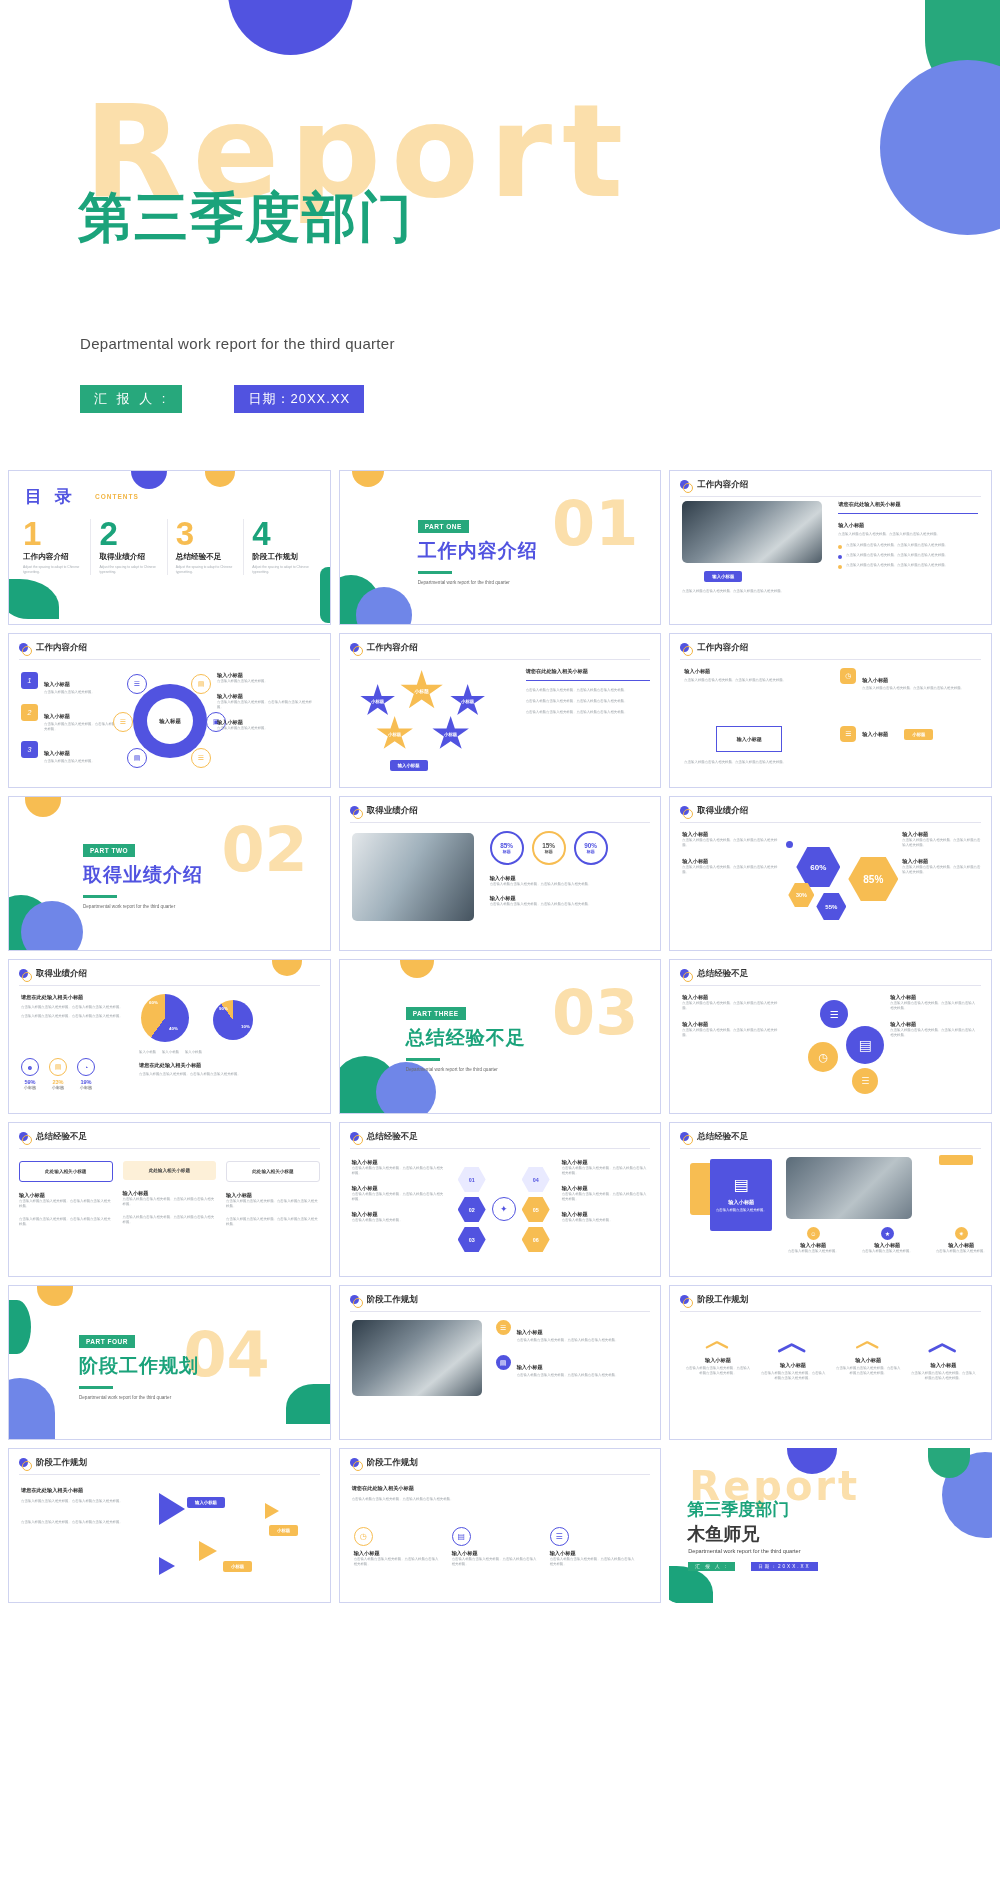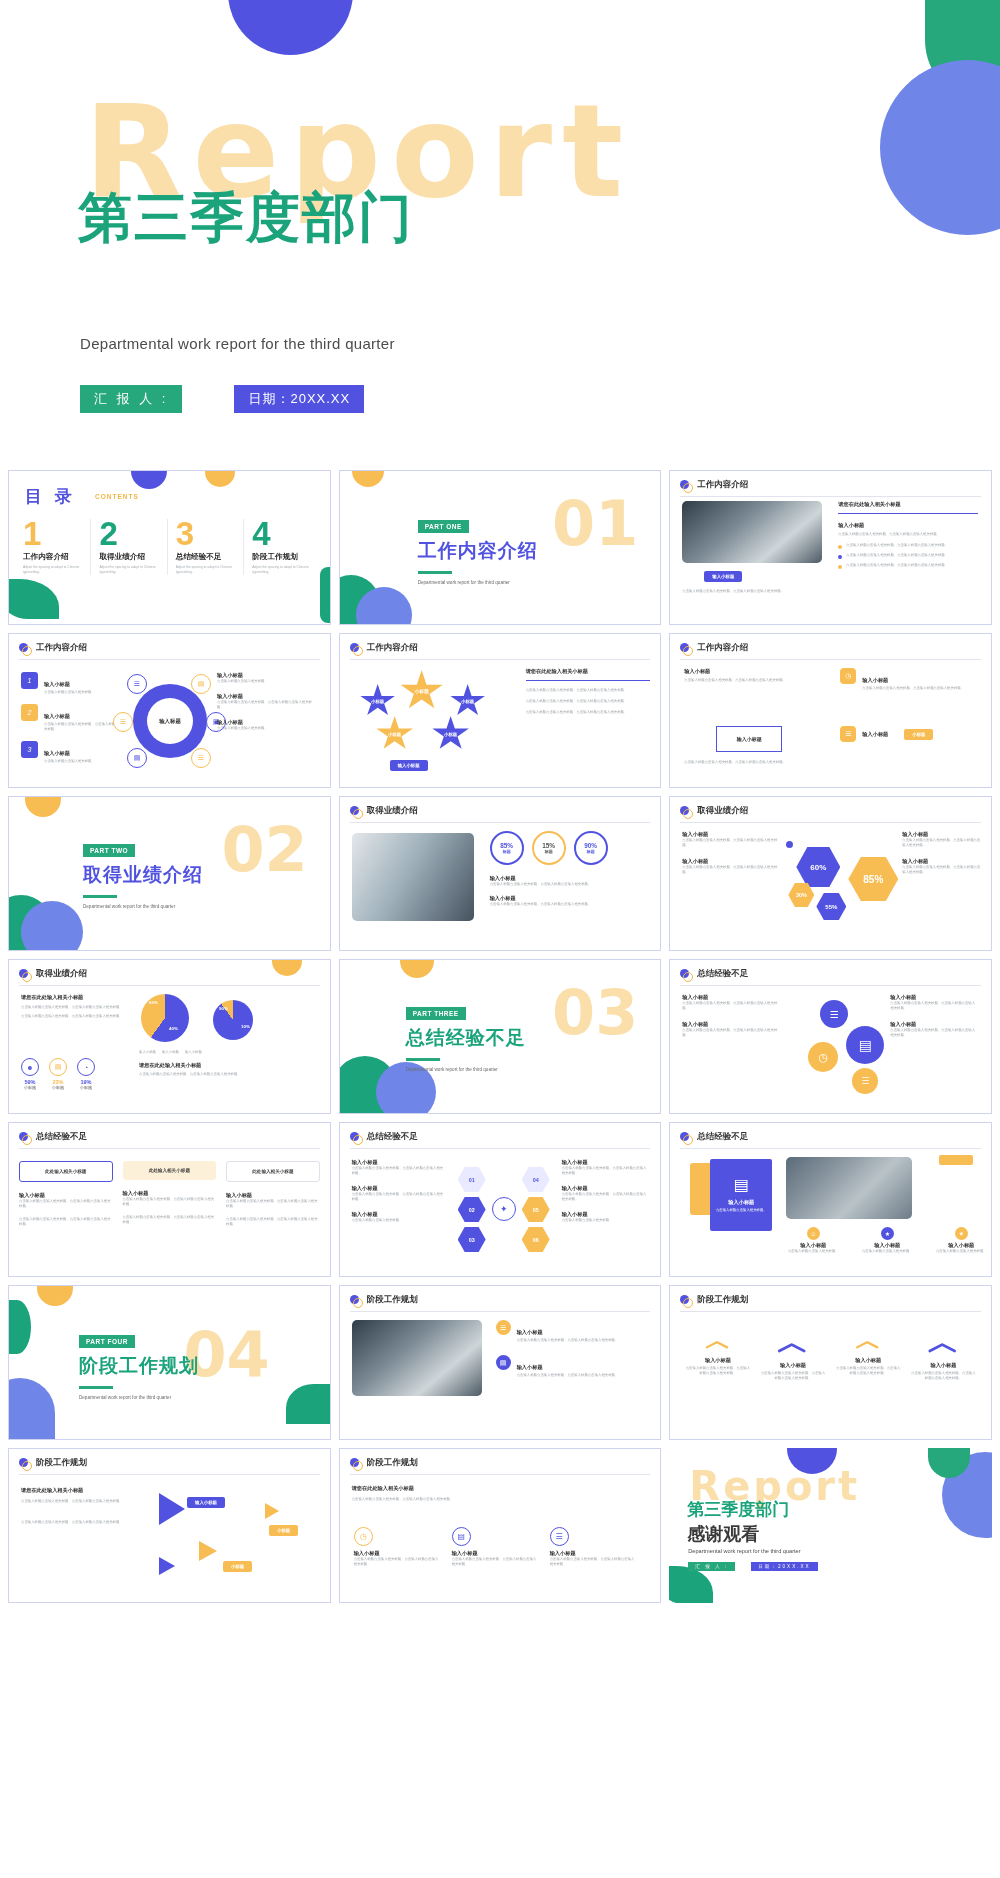--- a/index.html
+++ b/index.html
@@ -652,21 +652,21 @@
       </div>
     </div>
 
     <div class="slide" style="border:none;">
       <div class="deco d-halfcircle-dn" style="left:118px;top:-24px;width:50px;height:50px;background:#5153e0;"></div>
       <div class="deco d-circle" style="right:-36px;top:4px;width:86px;height:86px;background:#6f86e8;"></div>
       <div class="deco" style="right:22px;top:-14px;width:42px;height:44px;background:#27a87c;border-radius:0 0 24px 24px;"></div>
       <div class="deco d-wave" style="left:-8px;top:118px;width:52px;height:38px;background:#1ba37b;"></div>
       <div class="ty-word">Report</div>
       <div class="ty-green">第三季度部门</div>
-      <div class="ty-black">感谢观看</div>
+      <div class="ty-black">木鱼师兄</div>
       <div class="ty-en">Departmental work report for the third quarter</div>
       <div class="ty-badges">
         <span class="badge green">汇 报 人 :</span>
         <span class="badge blue">日期：20XX.XX</span>
       </div>
     </div>
 
   </div>
 </div>
 

